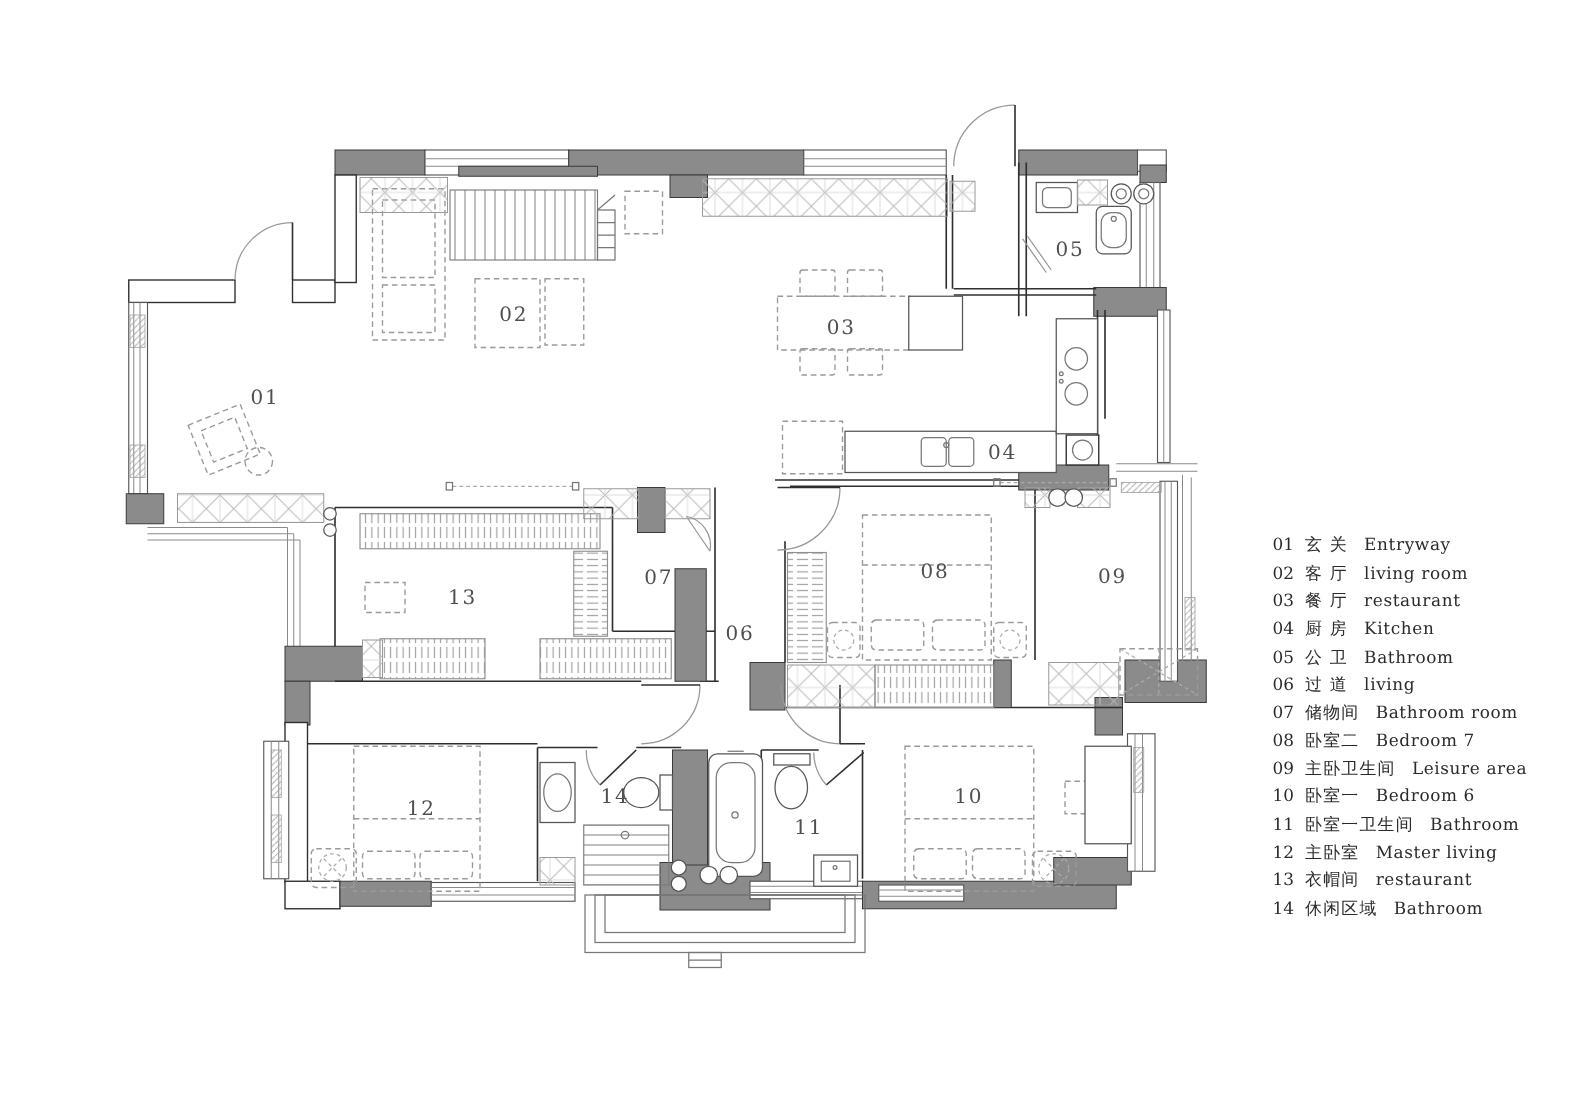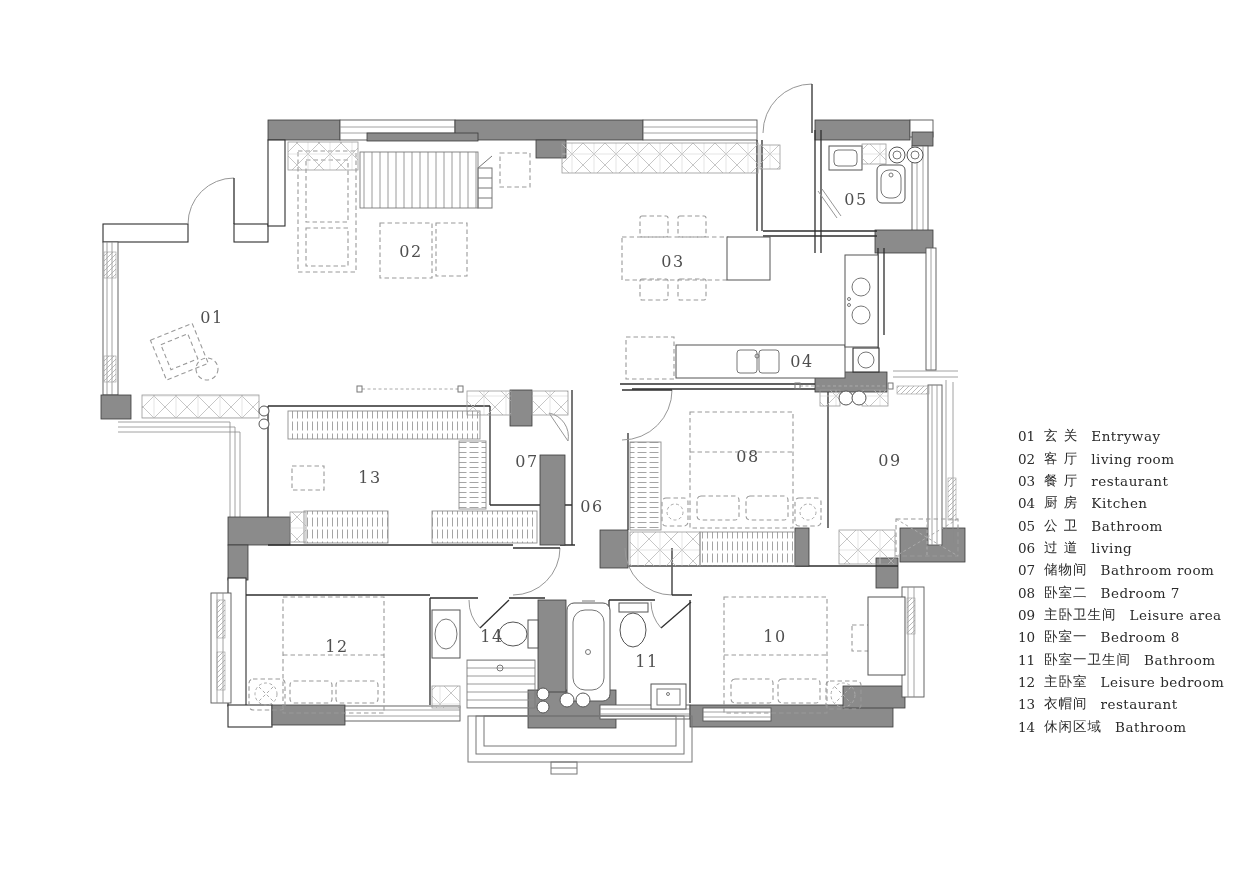--- a/index.html
+++ b/index.html
@@ -443,31 +443,31 @@
         <span class="lg-en">Bedroom 7</span>
       </div>
       <div class="lg-row">
         <span class="lg-num">09</span>
         <span class="lg-zh">主卧卫生间</span>
         <span class="lg-en">Leisure area</span>
       </div>
       <div class="lg-row">
         <span class="lg-num">10</span>
         <span class="lg-zh">卧室一</span>
-        <span class="lg-en">Bedroom 8</span>
+        <span class="lg-en">Bedroom 6</span>
       </div>
       <div class="lg-row">
         <span class="lg-num">11</span>
         <span class="lg-zh">卧室一卫生间</span>
         <span class="lg-en">Bathroom</span>
       </div>
       <div class="lg-row">
         <span class="lg-num">12</span>
         <span class="lg-zh">主卧室</span>
-        <span class="lg-en">Leisure bedroom</span>
+        <span class="lg-en">Master living</span>
       </div>
       <div class="lg-row">
         <span class="lg-num">13</span>
         <span class="lg-zh">衣帽间</span>
         <span class="lg-en">restaurant</span>
       </div>
       <div class="lg-row">
         <span class="lg-num">14</span>
         <span class="lg-zh">休闲区域</span>
         <span class="lg-en">Bathroom</span>

